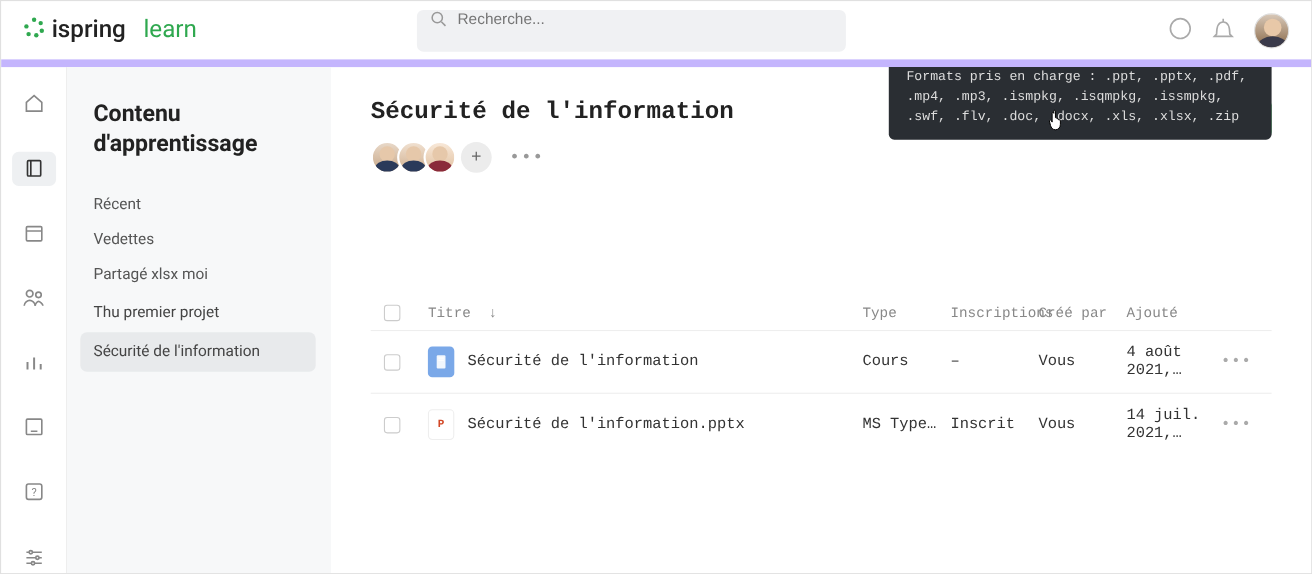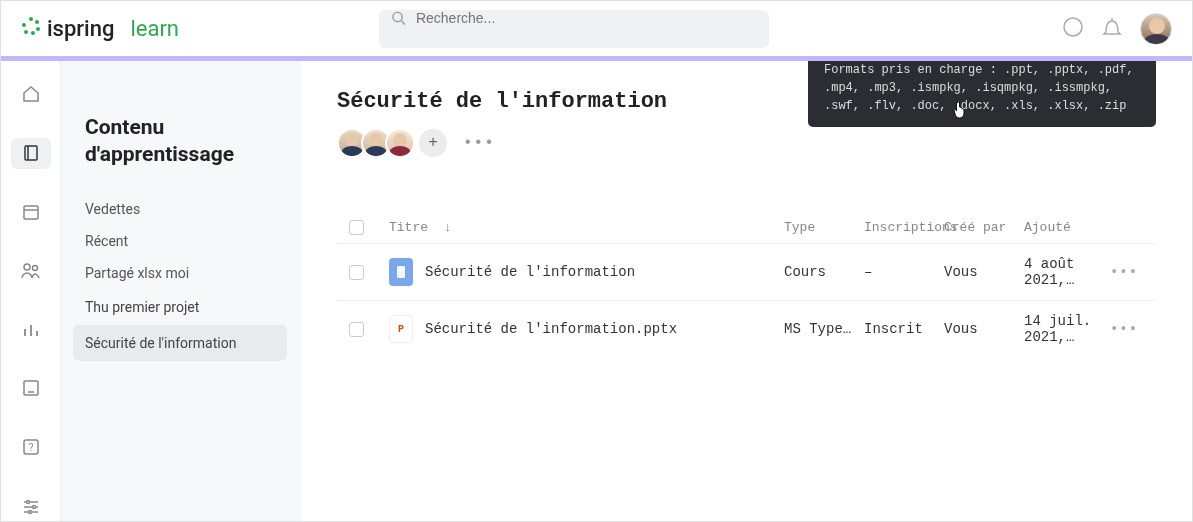--- a/index.html
+++ b/index.html
@@ -1,38 +1,38 @@
 <!DOCTYPE html>
 <html><head>
 <meta charset="utf-8">
 <style>
   * { box-sizing: border-box; margin: 0; padding: 0; }
   body { font-family: -apple-system, BlinkMacSystemFont, "Segoe UI", Roboto, sans-serif; background: #fff; color: #333; width: 1193px; height: 522px; overflow: hidden; border: 1px solid #e0e0e0; }
   
-  .topbar { height: 60px; display: flex; align-items: center; padding: 0 20px; border-bottom: 5px solid #c4b5fd; }
+  .topbar { height: 60px; display: flex; align-items: center; padding: 0 20px; border-bottom: 7px solid #c4b5fd; }
   .logo { display: flex; align-items: center; font-size: 22px; font-weight: 500; color: #222; }
   .logo-icon { color: #2fa84f; margin-right: 6px; font-size: 20px; }
   .logo .learn { color: #2fa84f; font-weight: 400; margin-left: 16px; }
   .search-wrap { margin-left: 200px; flex: 0 0 390px; }
   .search { display: flex; align-items: flex-start; background: #f0f1f3; border-radius: 6px; height: 38px; padding: 0 12px; color: #888; }
   .search svg { margin-right: 10px; }
   .search input { border: none; background: transparent; outline: none; font-size: 14px; color: #888; width: 100%; }
   .top-right { margin-left: auto; display: flex; align-items: center; gap: 18px; }
   .top-icon { color: #888; cursor: pointer; }
   .avatar-top { width: 32px; height: 32px; border-radius: 50%; background: linear-gradient(#d8c8b8, #8a6a4a); border: 1px solid #ddd; position: relative; overflow: hidden; }
   .avatar-top::before { content:""; position:absolute; width: 16px; height:16px; background:#e8c8a8; border-radius:50%; left:8px; top:4px; }
   .avatar-top::after { content:""; position:absolute; width: 26px; height:16px; background:#3a3a4a; border-radius:50% 50% 0 0; left:3px; top:20px; }
   
   .main { display: flex; height: calc(100% - 60px); }
   .rail { width: 60px; border-right: 1px solid #eee; display: flex; flex-direction: column; align-items: center; padding-top: 18px; gap: 28px; }
   .rail-item { color: #888; cursor: pointer; width: 40px; height: 40px; display: flex; align-items: center; justify-content: center; border-radius: 6px; }
   .rail-item.active { background: #eef0f2; color: #333; }
   
   .sidebar { width: 240px; background: #f7f8f9; padding: 30px 14px 14px 24px; }
-  .sidebar h2 { font-size: 21px; font-weight: 700; color: #222; line-height: 1.3; margin-bottom: 24px; margin-top: 23px; }
+  .sidebar h2 { font-size: 21px; font-weight: 700; color: #222; line-height: 1.3; margin-bottom: 24px; }
   .side-link { font-size: 14px; color: #555; padding: 8px 0; cursor: pointer; }
   .side-section { font-size: 11px; letter-spacing: 1px; color: #999; margin-top: 28px; margin-bottom: 8px; display: flex; align-items: center; justify-content: space-between; text-transform: uppercase; }
   .side-section .plus { color: #888; cursor: pointer; }
   .side-item { font-size: 14px; color: #444; padding: 10px 12px; margin-left: -12px; border-radius: 6px; cursor: pointer; }
   .side-item.active { background: #e8eaec; }
   
   .content { flex: 1; padding: 28px 36px; position: relative; overflow: hidden; font-family: Liberation Mono, monospace; }
   .page-head { display: flex; align-items: flex-start; justify-content: space-between; }
   .page-title { font-size: 22px; font-weight: 600; color: #222; margin-bottom: 14px; }
   .avatar-row { display: flex; align-items: center; gap: 0; }
@@ -51,21 +51,21 @@
   .icon-btn { color: #888; cursor: pointer; padding: 6px; }
   .btn { display: flex; align-items: center; gap: 8px; padding: 9px 16px; border-radius: 5px; font-size: 14px; cursor: pointer; border: 1px solid #ddd; background: #fff; color: #555; }
   .btn.primary { background: #2fa84f; color: #fff; border: none; }
   .btn svg { flex: none; }
   
   .tooltip { position: absolute; top: -12px; right: 36px; background: #2a2e33; color: #ddd; font-size: 12px; line-height: 1.5; padding: 12px 16px; border-radius: 5px; width: 348px; z-index: 10; }
   
   .cursor-hand { position: absolute; top: 36px; right: 222px; font-size: 16px; z-index: 11; transform: translateY(2px); pointer-events: none; }
   .cursor-hand svg { display:block; }
   
-  .table { margin-top: 54px; }
+  .table { margin-top: 111px; }
   .thead { display: flex; align-items: center; padding: 8px 12px; font-size: 13px; color: #888; }
   .tr { display: flex; align-items: center; padding: 12px; border-top: 1px solid #eee; font-size: 14px; color: #333; }
   .col-check { width: 40px; }
   .col-name { flex: 1; display: flex; align-items: center; gap: 12px; }
   .col-type { width: 80px; }
   .col-insc { width: 80px; }
   .col-creator { width: 80px; }
   .col-date { width: 80px; }
   .col-more { width: 40px; color: #aaa; text-align: center; cursor: pointer; }
   .chk { width: 15px; height: 15px; border: 1.5px solid #ccc; border-radius: 3px; }
@@ -173,22 +173,22 @@
           <line x1="3" y1="11" x2="17" y2="11"></line>
           <circle cx="13" cy="11" r="1.5" fill="#fff"></circle>
           <line x1="3" y1="16" x2="17" y2="16"></line>
           <circle cx="9" cy="16" r="1.5" fill="#fff"></circle>
         </svg>
       </div>
   </div>
 
   <div class="sidebar">
     <h2>Contenu d'apprentissage</h2>
+    <div class="side-link">Récent</div>
     <div class="side-link">Vedettes</div>
-    <div class="side-link">Récent</div>
     <div class="side-link">Partagé xlsx moi</div>
     <div class="side-item">Thu premier projet</div>
     <div class="side-item active">Sécurité de l'information</div>
   </div>
 
   <div class="content">
     <div class="tooltip">Formats pris en charge : .ppt, .pptx, .pdf, .mp4, .mp3, .ismpkg, .isqmpkg, .issmpkg, .swf, .flv, .doc, .docx, .xls, .xlsx, .zip</div>
 
     <div class="page-head">
       <div>

